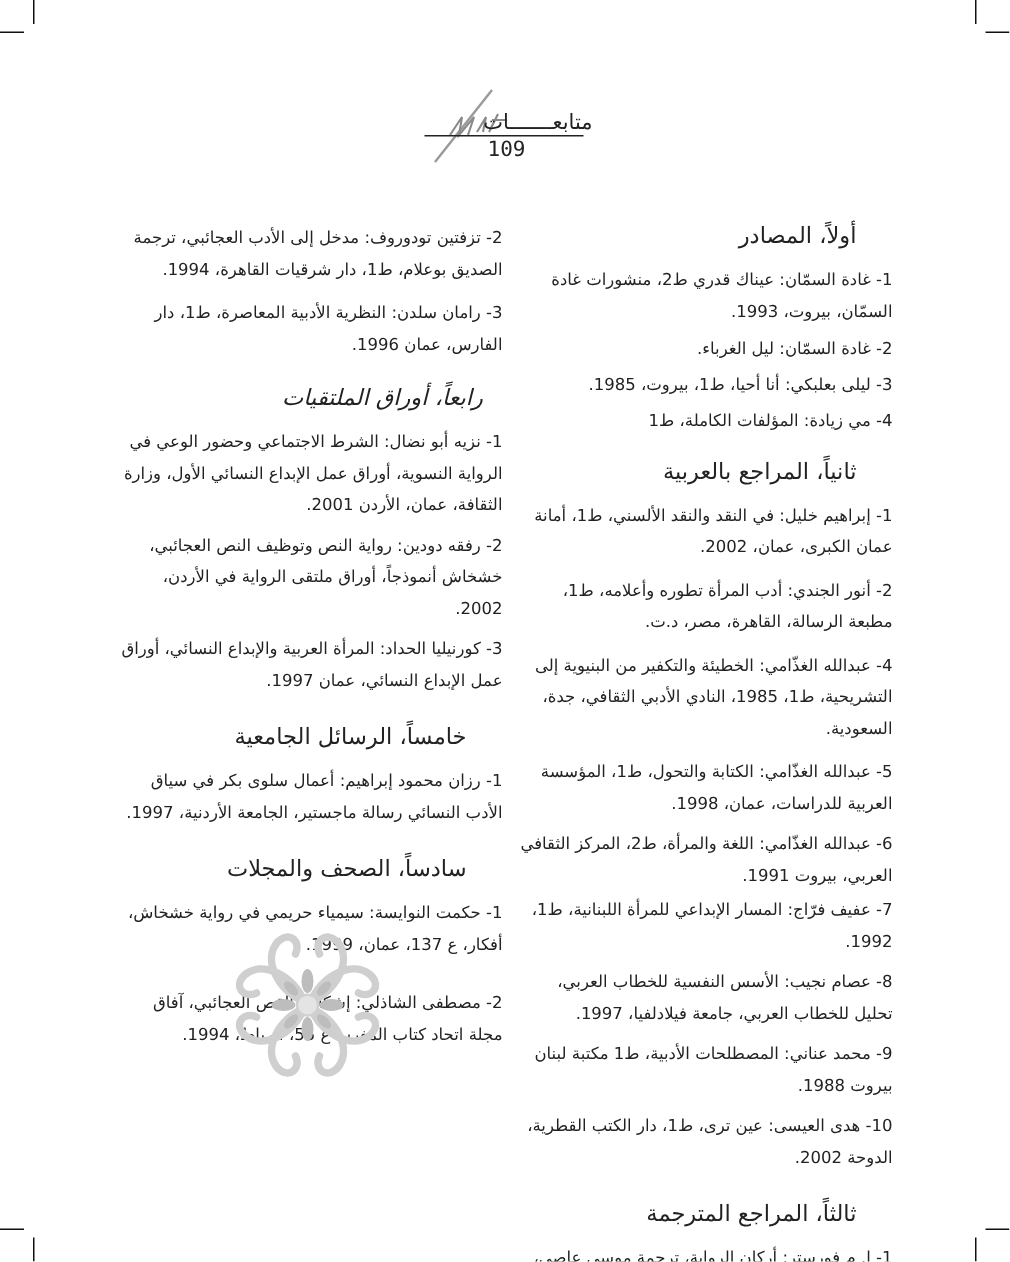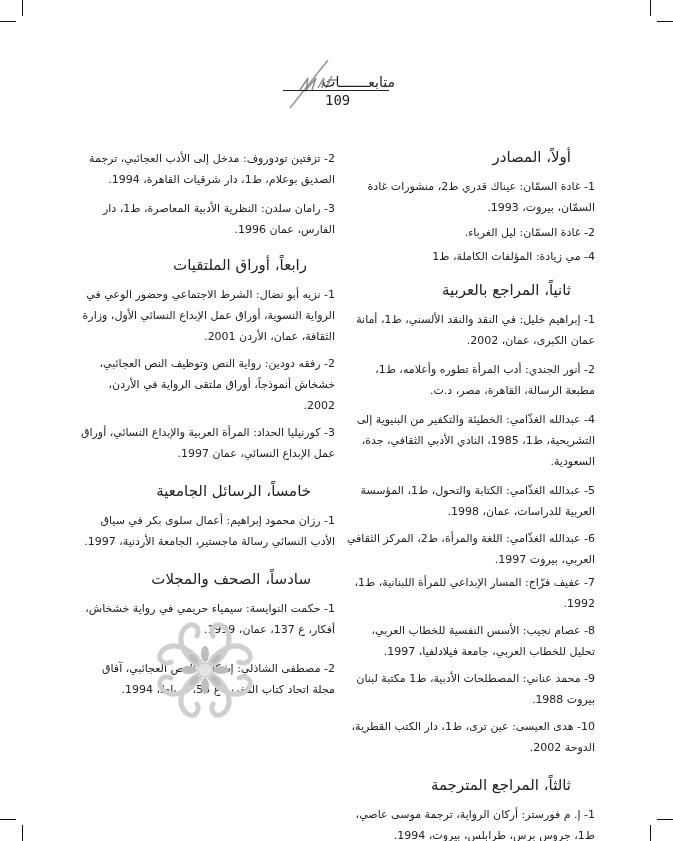--- a/index.html
+++ b/index.html
@@ -43,42 +43,43 @@
   </svg>
   <div class="header-title">متابعـــــــات</div>
   <div class="page-number">109</div>
 </div>
 <div class="header-rule"></div>
 
 <div class="col col-right">
   <h2 class="section-heading" style="margin-right:24px;margin-bottom:10px;">أولاً، المصادر</h2>
   <p class="entry" style="margin-bottom:4px;">1- غادة السمّان: عيناك قدري ط2، منشورات غادة السمّان، بيروت، 1993.</p>
   <p class="entry" style="margin-bottom:3px;">2- غادة السمّان: ليل الغرباء.</p>
+  <p class="entry" style="margin-bottom:3px;">3- ليلى بعلبكي: أنا أحيا، ط1، بيروت، 1985.</p>
   <p class="entry" style="margin-bottom:14px;">4- مي زيادة: المؤلفات الكاملة، ط1</p>
 
   <h2 class="section-heading" style="margin-right:24px;margin-bottom:10px;">ثانياً، المراجع بالعربية</h2>
   <p class="entry" style="margin-bottom:8px;">1- إبراهيم خليل: في النقد والنقد الألسني، ط1، أمانة عمان الكبرى، عمان، 2002.</p>
   <p class="entry" style="margin-bottom:8px;">2- أنور الجندي: أدب المرأة تطوره وأعلامه، ط1، مطبعة الرسالة، القاهرة، مصر، د.ت.</p>
   <p class="entry" style="margin-bottom:8px;">4- عبدالله الغذّامي: الخطيئة والتكفير من البنيوية إلى التشريحية، ط1، 1985، النادي الأدبي الثقافي، جدة، السعودية.</p>
   <p class="entry" style="margin-bottom:6px;">5- عبدالله الغذّامي: الكتابة والتحول، ط1، المؤسسة العربية للدراسات، عمان، 1998.</p>
-  <p class="entry" style="margin-bottom:2px;">6- عبدالله الغذّامي: اللغة والمرأة، ط2، المركز الثقافي العربي، بيروت 1997.</p>
+  <p class="entry" style="margin-bottom:2px;">6- عبدالله الغذّامي: اللغة والمرأة، ط2، المركز الثقافي العربي، بيروت 1991.</p>
   <p class="entry" style="margin-bottom:6px;">7- عفيف فرّاج: المسار الإبداعي للمرأة اللبنانية، ط1، 1992.</p>
   <p class="entry" style="margin-bottom:6px;">8- عصام نجيب: الأسس النفسية للخطاب العربي، تحليل للخطاب العربي، جامعة فيلادلفيا، 1997.</p>
   <p class="entry" style="margin-bottom:6px;">9- محمد عناني: المصطلحات الأدبية، ط1 مكتبة لبنان بيروت 1988.</p>
   <p class="entry" style="margin-bottom:18px;">10- هدى العيسى: عين ترى، ط1، دار الكتب القطرية، الدوحة 2002.</p>
 
   <h2 class="section-heading" style="margin-right:24px;margin-bottom:10px;">ثالثاً، المراجع المترجمة</h2>
   <p class="entry">1- إ. م فورستر: أركان الرواية، ترجمة موسى عاصي، ط1، جروس برس، طرابلس، بيروت، 1994.</p>
 </div>
 
 <div class="col col-left">
   <p class="entry" style="margin-bottom:8px;">2- تزفتين تودوروف: مدخل إلى الأدب العجائبي، ترجمة الصديق بوعلام، ط1، دار شرقيات القاهرة، 1994.</p>
   <p class="entry" style="margin-bottom:16px;">3- رامان سلدن: النظرية الأدبية المعاصرة، ط1، دار الفارس، عمان 1996.</p>
 
-  <h2 class="section-heading" style="margin-right:28px;margin-bottom:10px;">رابعاً، أوراق الملتقيات</h2>
+  <h2 class="section-heading" style="margin-right:13px;margin-bottom:10px;font-style:italic;">رابعاً، أوراق الملتقيات</h2>
   <p class="entry" style="margin-bottom:6px;">1- نزيه أبو نضال: الشرط الاجتماعي وحضور الوعي في الرواية النسوية، أوراق عمل الإبداع النسائي الأول، وزارة الثقافة، عمان، الأردن 2001.</p>
   <p class="entry" style="margin-bottom:6px;">2- رفقه دودين: رواية النص وتوظيف النص العجائبي، خشخاش أنموذجاً، أوراق ملتقى الرواية في الأردن، 2002.</p>
   <p class="entry" style="margin-bottom:18px;">3- كورنيليا الحداد: المرأة العربية والإبداع النسائي، أوراق عمل الإبداع النسائي، عمان 1997.</p>
 
   <h2 class="section-heading" style="margin-right:24px;margin-bottom:10px;">خامساً، الرسائل الجامعية</h2>
   <p class="entry" style="margin-bottom:18px;">1- رزان محمود إبراهيم: أعمال سلوى بكر في سياق الأدب النسائي رسالة ماجستير، الجامعة الأردنية، 1997.</p>
 
   <h2 class="section-heading" style="margin-right:24px;margin-bottom:10px;">سادساً، الصحف والمجلات</h2>
   <p class="entry" style="margin-bottom:18px;">1- حكمت النوايسة: سيمياء حريمي في رواية خشخاش، أفكار، ع 137، عمان، 1999.</p>
   <p class="entry">2- مصطفى الشاذلي: إشكالية القص العجائبي، آفاق مجلة اتحاد كتاب المغرب ع 55، الرباط، 1994.</p>

